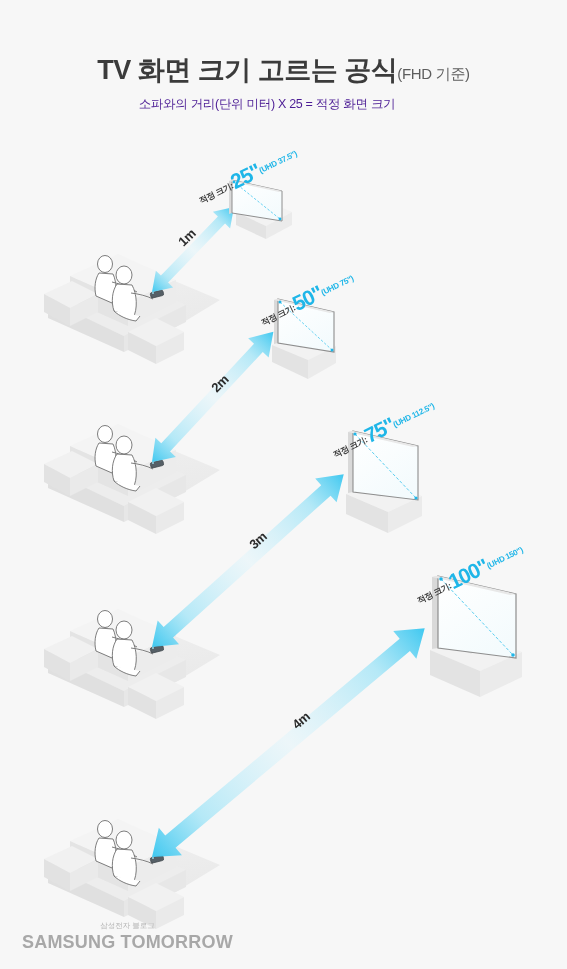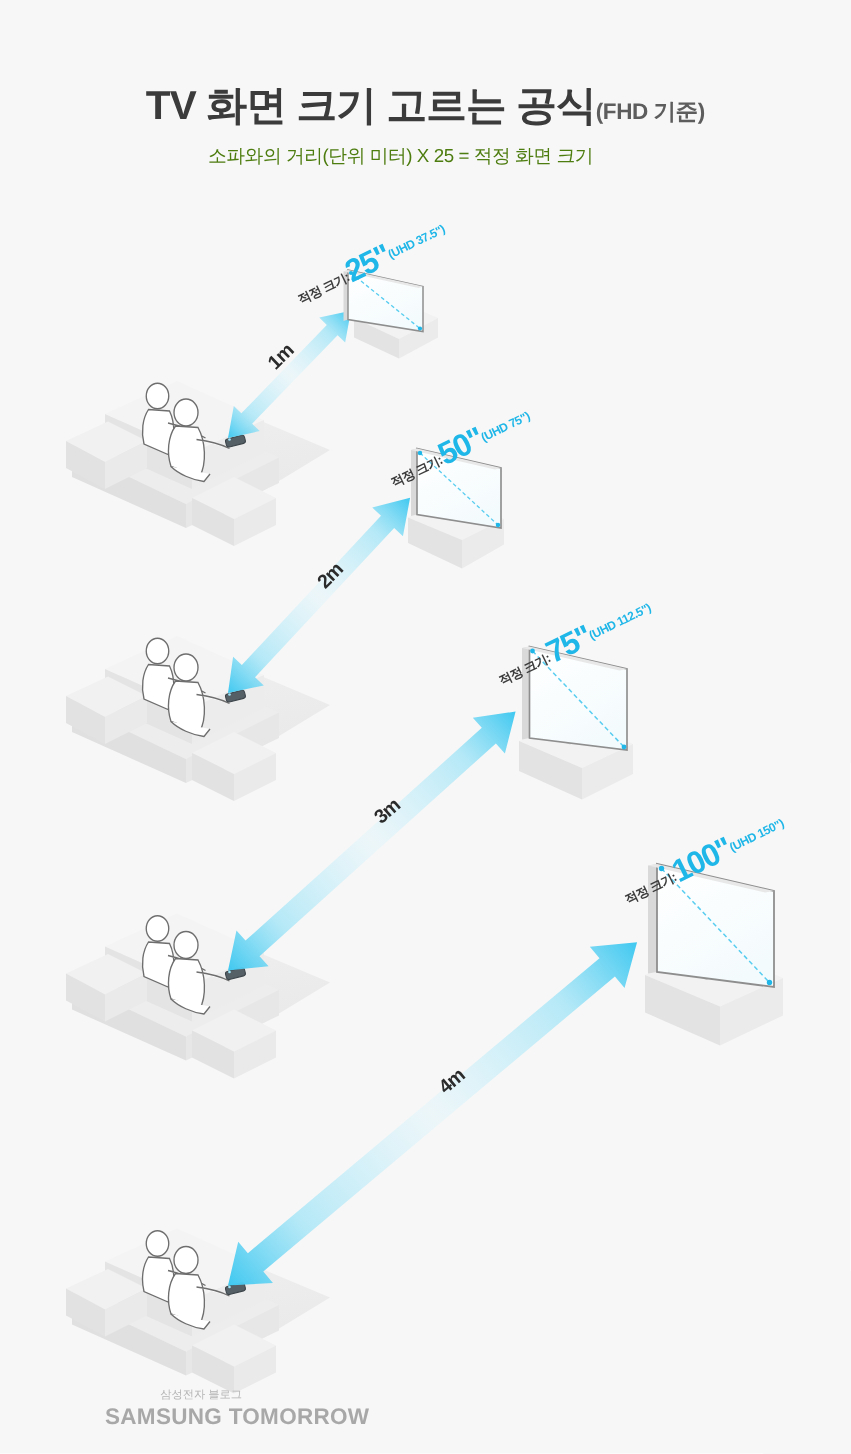--- a/index.html
+++ b/index.html
@@ -32,31 +32,31 @@
     left: 0;
     width: 567px;
     font-size: 27px;
     font-weight: bold;
     color: #3b3b3b;
     letter-spacing: -0.5px;
     white-space: nowrap;
   }
   .title-sub {
     font-size: 15px;
-    font-weight: bold;
+    font-weight: normal;
     color: #5d5d5d;
     letter-spacing: -0.3px;
   }
   .subtitle {
     position: absolute;
     top: 96px;
     left: 0;
     width: 534px;
     font-size: 12.5px;
-    color: #4d7c0f;
+    color: #4c1d95;
     letter-spacing: -0.3px;
   }
 
   
   .stage {
     position: absolute;
     top: 0; left: 0;
     width: 567px;
     height: 969px;
   }
@@ -111,25 +111,24 @@
     text-align: left;
   }
   .footer-kr {
     font-size: 7.5px;
     color: #b4b4b4;
     letter-spacing: 0px;
     margin-bottom: 1px;
     text-align: center;
   }
   .footer-en {
-    font-size: 15px;
+    font-size: 18px;
     font-weight: bold;
     color: #a8a8a8;
     letter-spacing: 0.2px;
-    margin-left: 48px;
   }
 </style>
 </head>
 <body>
 
 <div id="infographic">
 
   <div class="header">
     <div class="title">
       <span>TV 화면 크기 고르는 공식</span><span class="title-sub">(FHD 기준)</span>

